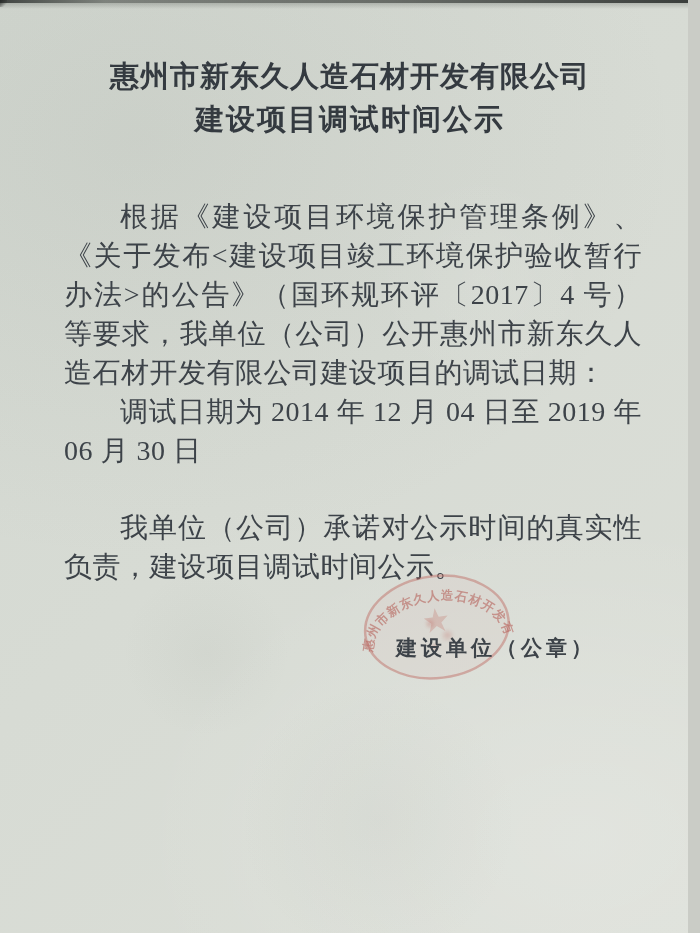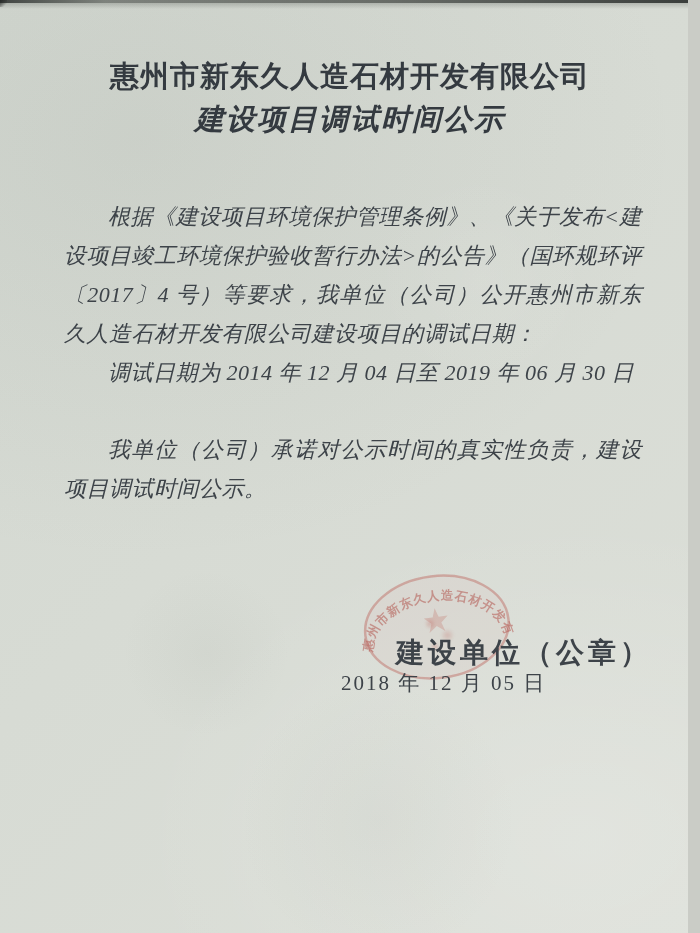--- a/index.html
+++ b/index.html
@@ -42,35 +42,34 @@
     position: absolute; top: 56px; left: 0; width: 700px;
     text-align: center;
     color: #343a40;
     font-family: "Liberation Sans", sans-serif;
     font-weight: bold;
   }
   .title-line1 {
     font-size: 29px; line-height: 40px; letter-spacing: 1px;
   }
   .title-line2 {
-    font-size: 29px; line-height: 40px; letter-spacing: 2px; margin-top: 3px; font-style: italic;
+    font-size: 29px; line-height: 40px; letter-spacing: 2px; margin-top: 3px;
   }
   .body-block {
     position: absolute; top: 197px; left: 64px; width: 578px;
     color: #3d4349;
-    font-size: 22px; line-height: 39px;
+    font-size: 28px; line-height: 39px;
     text-align: justify;
     letter-spacing: 0.5px;
-    font-style: italic;
   }
   .body-block p { margin: 0; text-indent: 2em; }
   .body-block p.para-gap { margin-top: 38px; }
   .sign-unit {
     position: absolute; top: 634px; left: 396px;
-    color: #3d4349; font-size: 28px; letter-spacing: 4px;
+    color: #3d4349; font-size: 21px; letter-spacing: 4px;
     font-weight: bold;
     z-index: 3;
     text-align: right;
   }
   .sign-date {
     position: absolute; top: 669px; left: 341px;
     color: #3d4349; font-size: 21px; letter-spacing: 2px;
     z-index: 3;
   }
   .stamp {
@@ -116,15 +115,14 @@
     <ellipse cx="101" cy="71" rx="72" ry="51" fill="rgba(197,110,100,0.06)"></ellipse>
     <path id="sealArc" d="M 34 90 A 67 46 0 1 1 168 90" fill="none"></path>
     <text font-size="12.5" fill="rgba(178,80,74,0.62)" letter-spacing="1" font-family="Liberation Serif, serif" font-weight="bold">
       <textPath href="#sealArc" startOffset="2">惠州市新东久人造石材开发有限公司</textPath>
     </text>
     <path d="M 101 52 L 104 61 L 113 61 L 106 67 L 109 76 L 101 70 L 93 76 L 96 67 L 89 61 L 98 61 Z" fill="rgba(186,88,80,0.28)"></path>
   </svg>
   <div class="stamp-blot"></div>
 
   <div class="sign-unit">建设单位（公章）</div>
-  <div class="sign-date">2018 年 12 月 05 日</div>
 
 </div>
 
 </body></html>

